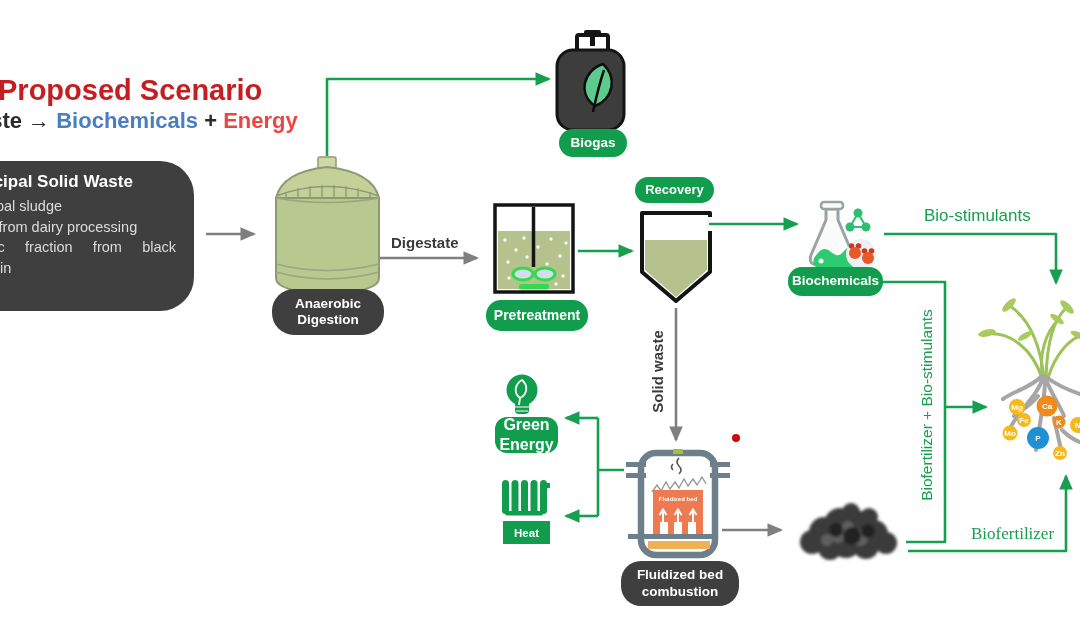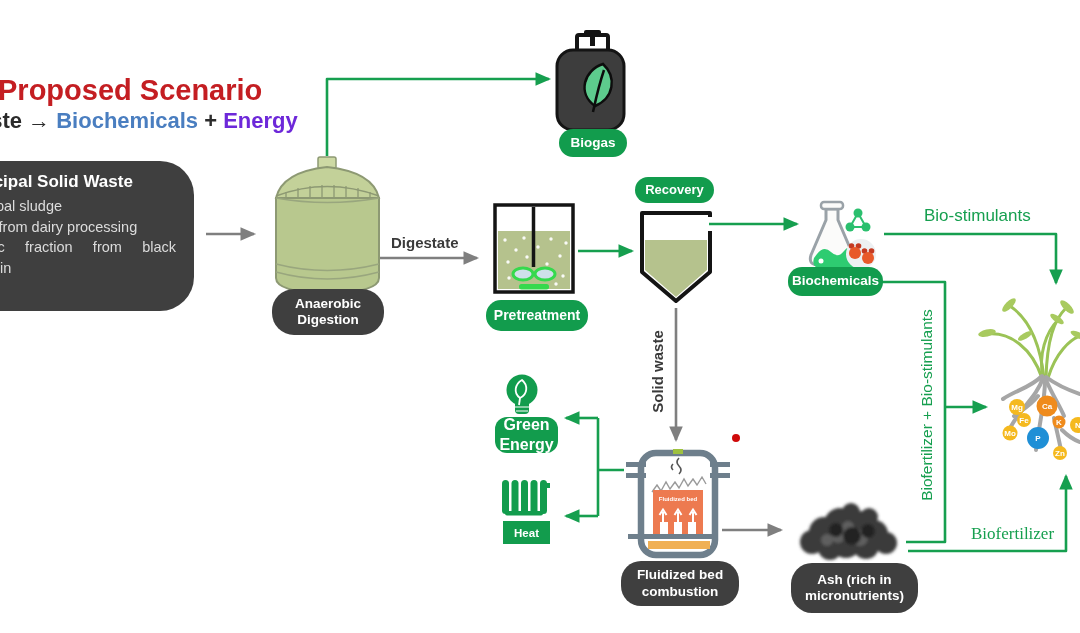--- a/index.html
+++ b/index.html
@@ -10,21 +10,21 @@
           text-align:center; color:#fff; font-weight:bold; box-sizing:border-box;
           padding:5px 7px; line-height:1.22; }
   .gpill { background:#129C4D; }
   .dpill { background:#3F3F3F; }
 
   .heading { position:absolute; left:-2px; top:74px; font-size:29px; font-weight:bold;
              color:#C41E22; white-space:nowrap; }
   .equation { position:absolute; left:-42px; top:108px; font-size:22px; font-weight:bold;
               color:#2B2B2B; white-space:nowrap; }
   .eq-blue { color:#4A7EC0; }
-  .eq-green { color:#6d28d9; }
+  .eq-green { color:#ef4444; }
 
   .msw { position:absolute; left:-68px; top:161px; width:262px; height:150px;
          background:#3F3F3F; border-radius:34px; color:#fff; box-sizing:border-box;
          padding:11px 18px 10px 22px; }
   .msw-title { font-size:17px; font-weight:bold; margin-bottom:4px; }
   .msw-item { font-size:14.5px; color:#DCDCDC; line-height:1.42; text-align:justify; }
 
   .flowtext { position:absolute; color:#3A3A3A; font-weight:bold; font-size:15px; white-space:nowrap; }
   .greentext { position:absolute; color:#169F4F; font-size:17px; white-space:nowrap; }
   .rot { transform:rotate(-90deg); text-align:center; }
@@ -297,21 +297,20 @@
   <div class="pill gpill" style="left:635px; top:177px; width:79px; height:26px; border-radius:13px; font-size:13px;">Recovery</div>
 
   <div class="pill gpill" style="left:788px; top:267px; width:95px; height:29px; border-radius:14px; font-size:13.5px;">Biochemicals</div>
 
   <div class="pill gpill" style="left:495px; top:417px; width:63px; height:36px; border-radius:12px; font-size:16px;">Green Energy</div>
 
   <div class="pill gpill" style="left:503px; top:521px; width:47px; height:23px; border-radius:0; font-size:11.5px;">Heat</div>
 
   <div class="pill dpill" style="left:621px; top:561px; width:118px; height:45px; border-radius:20px; font-size:13.5px;">Fluidized bed combustion</div>
 
-  <div class="pill dpill" style="left:791px; top:563px; width:127px; height:50px; border-radius:21px; font-size:13.5px;">Ash (rich in micronutrients)</div>
 
   <div class="flowtext rot" style="left:602px; top:363px; width:110px;">Solid waste</div>
 
   <div class="greentext" style="left:924px; top:206px;">Bio-stimulants</div>
 
   <div class="greentext rot" style="left:812px; top:396px; width:230px; font-size:15.5px;">Biofertilizer + Bio-stimulants</div>
 
   <div class="greentext" style="left:971px; top:524px;font-family:Liberation Serif, serif;">Biofertilizer</div>
 
 </div>

